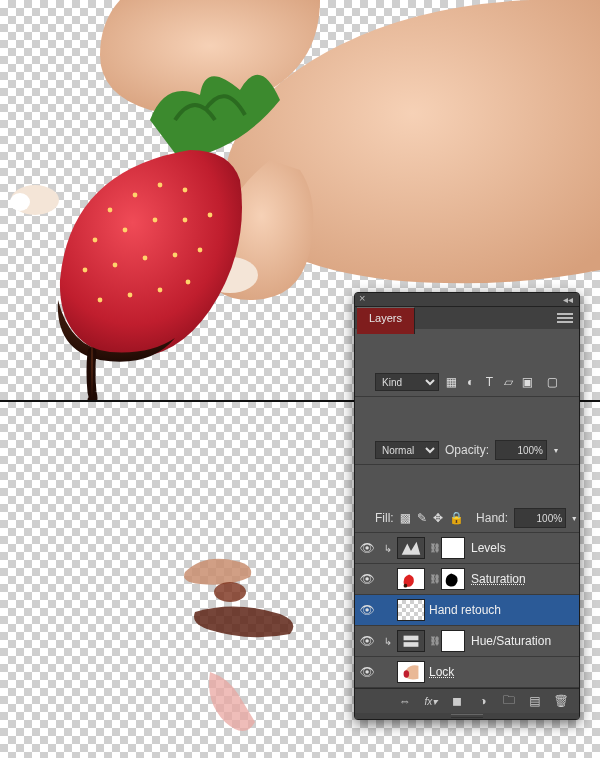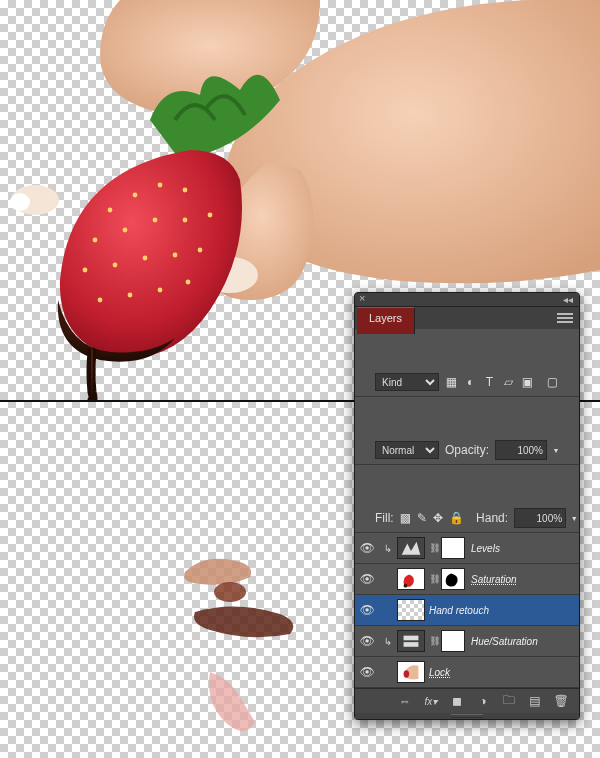--- a/index.html
+++ b/index.html
@@ -51,21 +51,21 @@
     background-color:#fff;
     background-image:
       linear-gradient(45deg,#cfcfcf 25%,transparent 25%),
       linear-gradient(-45deg,#cfcfcf 25%,transparent 25%),
       linear-gradient(45deg,transparent 75%,#cfcfcf 75%),
       linear-gradient(-45deg,transparent 75%,#cfcfcf 75%);
     background-size:8px 8px;background-position:0 0,0 4px,4px -4px,-4px 0;
   }
   .mask{width:24px;height:22px;background:#fff;border:1px solid #222;margin-right:6px;box-sizing:border-box;position:relative;}
   .link-icon{width:12px;color:#ddd;font-size:9px;text-align:center;}
-  .lname{font-size:10px;color:#eee;font-style:italic;}
+  .lname{font-size:12px;color:#eee;}
   .lname.u{text-decoration:underline dotted;}
 
   #panel-footer{display:flex;align-items:center;justify-content:flex-end;gap:10px;height:24px;padding:0 10px;border-top:1px solid #2a2a2a;background:#484848;}
   #panel-footer .fbtn{width:16px;height:16px;display:flex;align-items:center;justify-content:center;color:#ccc;font-size:12px;cursor:pointer;}
   #resize-grip{height:6px;background:#424242;display:flex;align-items:center;justify-content:center;}
   #resize-grip div{width:32px;height:2px;border-top:1px solid #666;border-bottom:1px solid #333;}
 
   
   #artwork-top{position:absolute;left:0;top:0;width:600px;height:400px;}
   #artwork-bottom{position:absolute;left:0;top:402px;width:600px;height:356px;}

